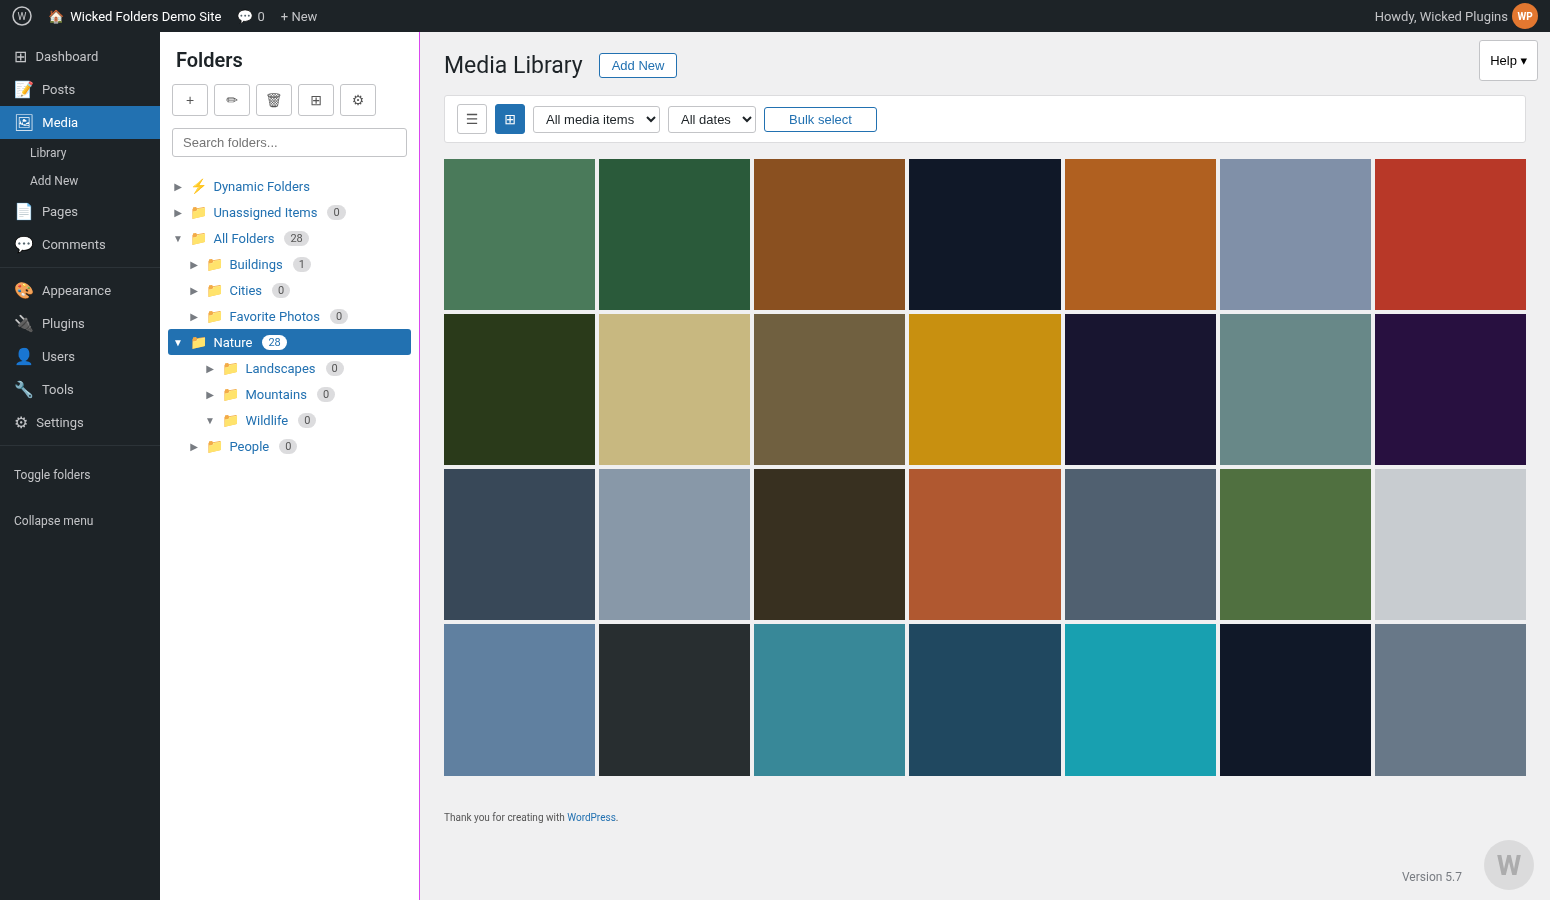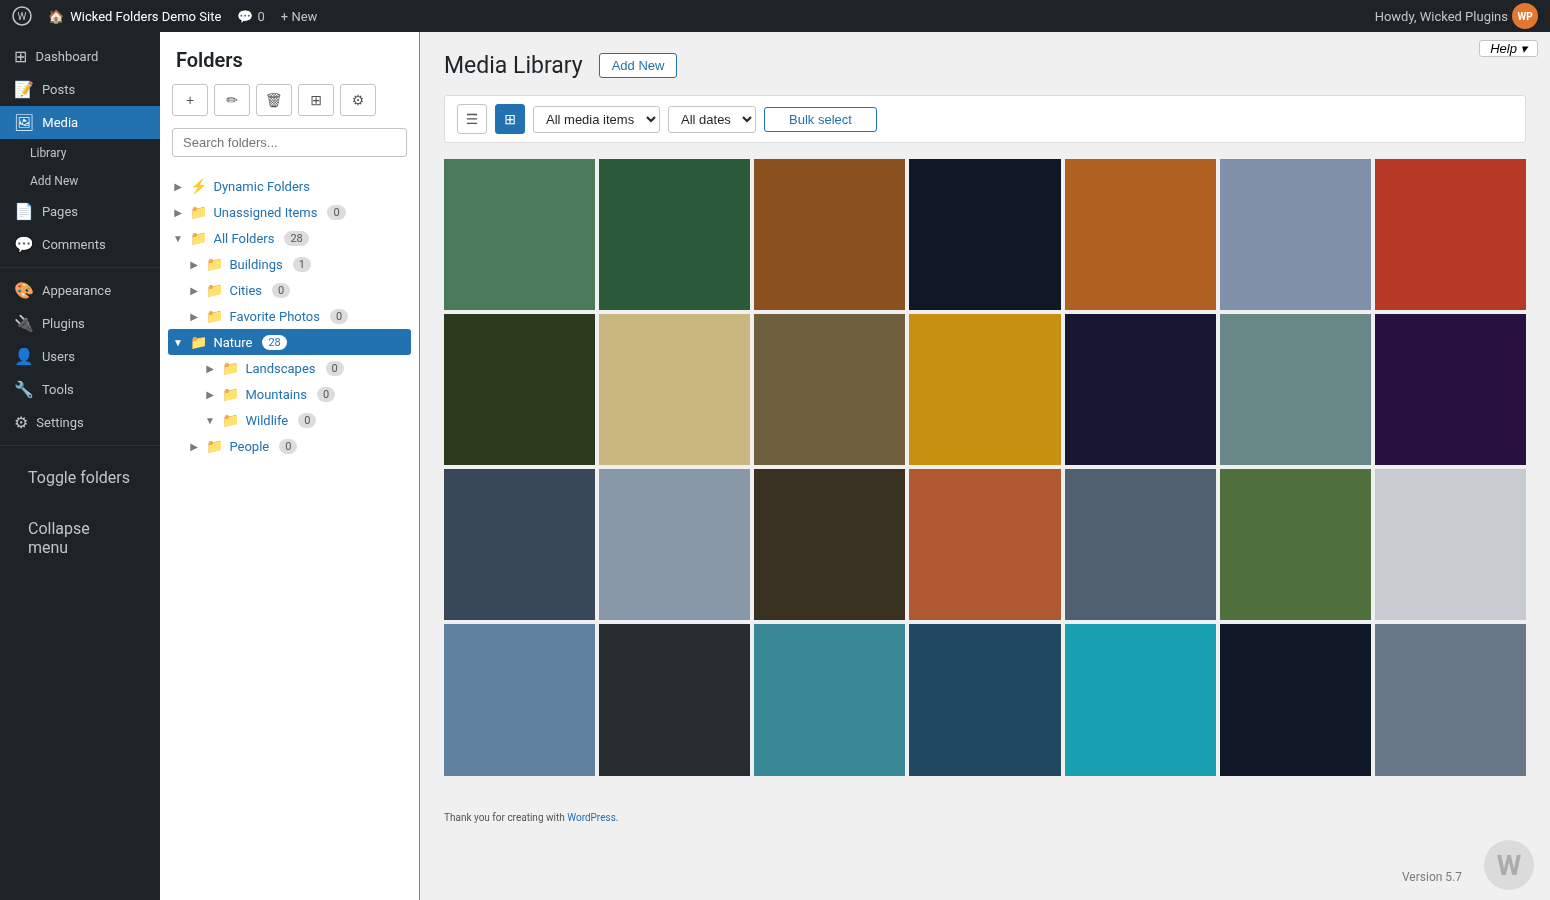--- a/index.html
+++ b/index.html
@@ -43,21 +43,21 @@
       cursor: pointer;
       font-size: 13px;
       color: #c3c4c7;
       white-space: nowrap;
     }
     .sidebar-item.active { background: #2271b1; color: #fff; }
     .sidebar-item.active .sidebar-icon { color: #fff; }
     .sidebar-icon { font-size: 16px; flex-shrink: 0; }
     .sidebar-submenu .sidebar-item { padding-left: 30px; font-size: 12px; }
     .sidebar-divider { height: 1px; background: #2c3338; margin: 6px 0; }
-    .sidebar-bottom { padding: 16px 28px; font-size: 16px; color: #c3c4c7; cursor: pointer; }
+    .sidebar-bottom { padding: 16px 14px; font-size: 12px; color: #c3c4c7; cursor: pointer; }
 
     
     .folders-panel {
       width: 260px;
       background: #fff;
       border-right: 1px solid #d946ef;
       flex-shrink: 0;
       display: flex;
       flex-direction: column;
       padding: 16px 0;
@@ -243,27 +243,26 @@
     }
 
     
     .help-btn {
       position: fixed;
       top: 40px;
       right: 12px;
       background: #fff;
       border: 1px solid #c3c4c7;
       border-radius: 3px;
-      padding: 0 10px;
+      padding: 12px 10px;
       cursor: pointer;
       font-size: 13px;
       display: flex;
       align-items: center;
       gap: 4px;
-      font-style: italic;
     }
   </style>
 </head>
 <body>
 
 <div id="wpadminbar">
   <svg class="adminbar-logo" viewBox="0 0 20 20" fill="#c3c4c7">
     <circle cx="10" cy="10" r="9" fill="none" stroke="#c3c4c7" stroke-width="1.5"></circle>
     <text x="10" y="14" text-anchor="middle" font-size="10" fill="#c3c4c7">W</text>
   </svg>

